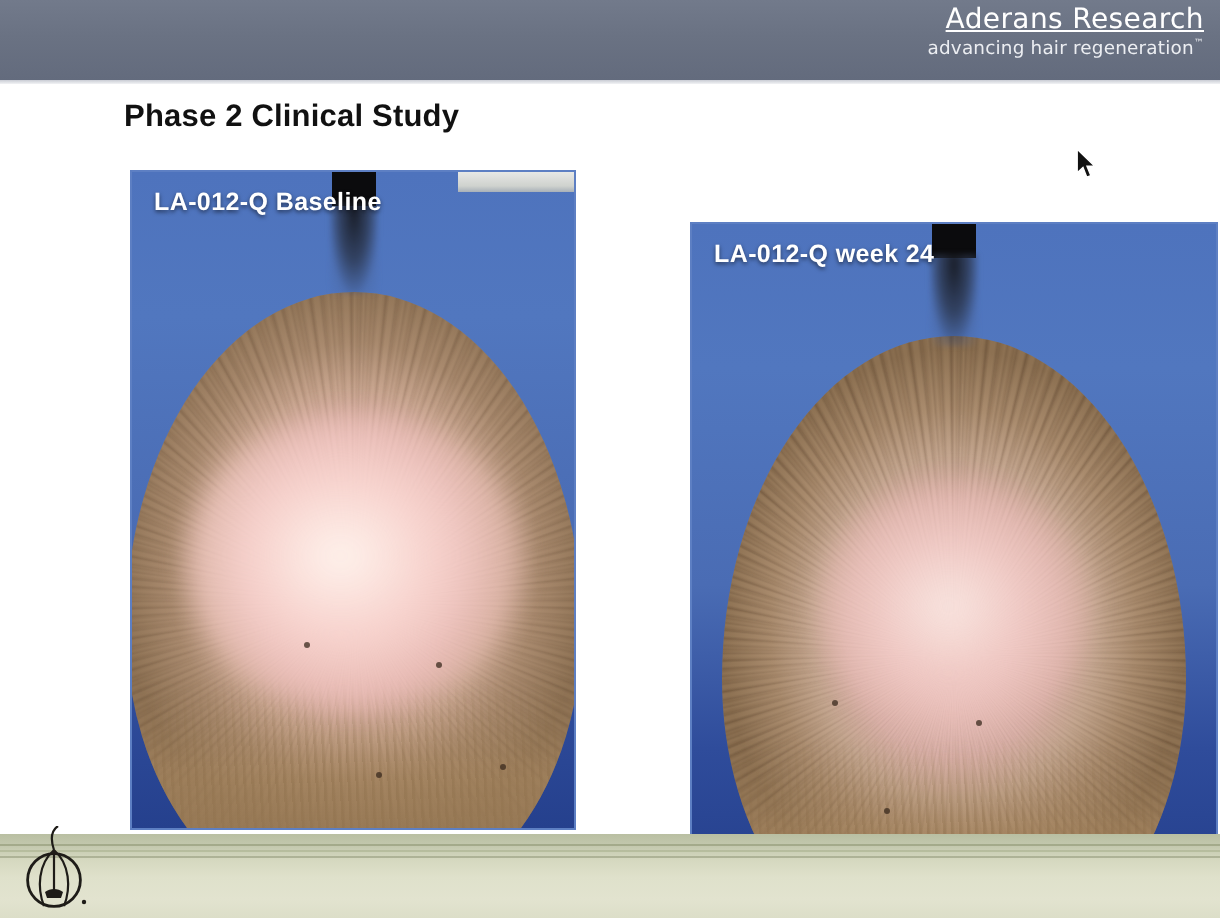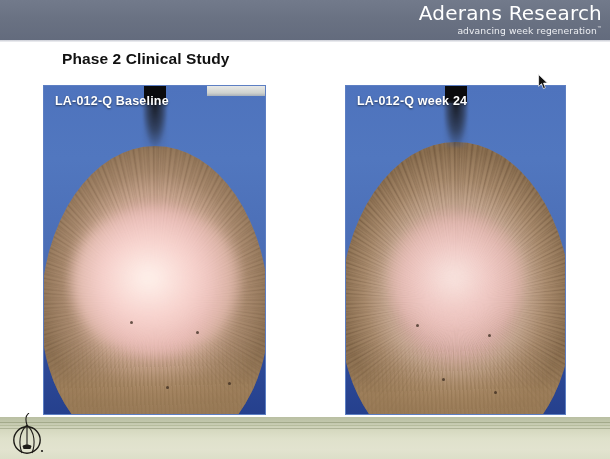--- a/index.html
+++ b/index.html
@@ -33,24 +33,25 @@
   #brand-block {
     position: absolute;
     right: 8px;
     top: 3px;
     text-align: right;
     line-height: 1;
   }
   #brand-name {
     display: block;
     color: #ffffff;
-    font-size: 20px;
+    font-size: 14px;
     font-weight: 400;
     letter-spacing: 0.2px;
     font-family: "DejaVu Sans", sans-serif;
+    text-decoration: underline;
   }
   #brand-tagline {
     display: block;
     color: #eceef2;
     font-size: 9.2px;
     font-weight: 400;
     margin-top: 3px;
     letter-spacing: 0.1px;
     font-family: "DejaVu Sans", sans-serif;
   }
@@ -82,22 +83,22 @@
   .photo {
     position: absolute;
     top: 85px;
     width: 223px;
     height: 330px;
     overflow: hidden;
     background: #4f74bb;
     border: 1px solid #5d7fc3;
     box-sizing: border-box;
   }
-  #photo-baseline { left: 43px; }
-  #photo-week24   { left: 345px; width: 221px; }
+  #photo-baseline { left: 65px; }
+  #photo-week24   { left: 345px; width: 264px; margin-top: 26px; }
 
   
   .backdrop {
     position: absolute;
     inset: 0;
     background:
       linear-gradient(180deg,
         #4e73bd 0%,
         #5177bf 22%,
         #4a6cb4 55%,
@@ -318,21 +319,21 @@
   }
 </style>
 </head>
 <body>
 
 <div id="slide">
 
   <div id="header-band">
     <div id="brand-block">
       <span id="brand-name">Aderans Research</span>
-      <span id="brand-tagline"><span>advancing week regeneration</span><span id="brand-tm">™</span></span>
+      <span id="brand-tagline"><span>advancing hair regeneration</span><span id="brand-tm">™</span></span>
     </div>
   </div>
   <div id="header-underline"></div>
 
   <div id="slide-title">Phase 2 Clinical Study</div>
 
   <div id="photo-baseline" class="photo">
     <div class="backdrop"></div>
 
     <div class="head">

